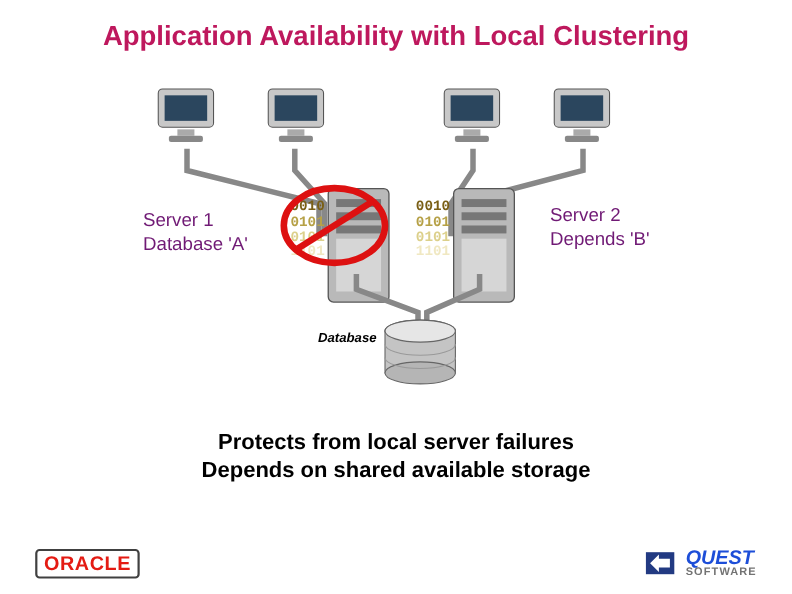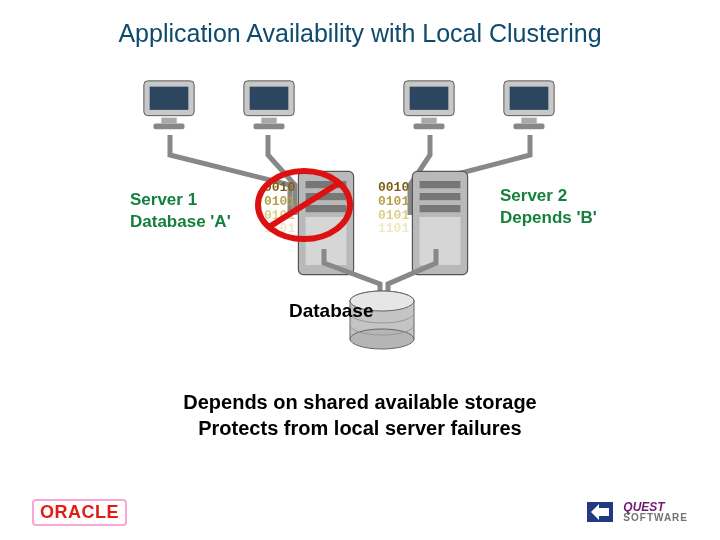--- a/index.html
+++ b/index.html
@@ -1,38 +1,38 @@
 <!DOCTYPE html>
 <html><head>
 <meta charset="utf-8">
 <style>
 * { margin: 0; padding: 0; box-sizing: border-box; }
 body { width: 720px; height: 540px; background: #fff; font-family: Arial, Helvetica, sans-serif; position: relative; overflow: hidden; }
-.title { text-align: center; font-size: 25px; font-weight: normal; color: #0c4a6e; padding: 18px 40px 8px; line-height: 1.25; }
+.title { text-align: center; font-size: 25px; font-weight: bold; color: #be185d; padding: 18px 40px 8px; line-height: 1.25; }
 .diagram { position: relative; width: 720px; height: 240px; }
 .monitor { position: absolute; width: 58px; }
 .monitor svg { width: 100%; height: auto; }
 .server-tower { position: absolute; width: 60px; }
 .server-tower svg { width: 100%; height: auto; }
 .cable { position: absolute; }
 .bin-stack { position: absolute; font-family: 'Courier New', monospace; font-weight: bold; font-size: 13px; line-height: 1.05; text-align: center; }
 .bin-stack span { display: block; }
 .c1 { color: #7a5f16; }
 .c2 { color: #b6a147; }
 .c3 { color: #dcd08b; }
 .c4 { color: #f0e8c2; }
-.server-label { position: absolute; font-size: 17px; font-weight: bold; color: #15803d; text-align: left; line-height: 1.25; }
+.server-label { position: absolute; font-size: 17px; font-weight: normal; color: #701a75; text-align: left; line-height: 1.25; }
 .cylinder { position: absolute; }
-.db-label { position: absolute; font-size: 19px; font-weight: bold; color: #000; }
+.db-label { position: absolute; font-size: 12px; font-weight: bold; color: #000; font-style: italic; }
 .bottom-text { text-align: center; font-size: 20px; font-weight: bold; color: #000; line-height: 1.3; margin-top: 92px; }
 .logos { position: absolute; bottom: 14px; left: 0; width: 100%; display: flex; justify-content: space-between; align-items: flex-end; padding: 0 32px; }
-.oracle { font-family: Arial, sans-serif; font-weight: bold; color: #e41b13; font-size: 18px; letter-spacing: 0.5px; border: 2px solid #f9a8d4; padding: 1px 6px; border-radius: 4px; }
+.oracle { font-family: Arial, sans-serif; font-weight: bold; color: #e41b13; font-size: 18px; letter-spacing: 0.5px; border: 2px solid #404040; padding: 1px 6px; border-radius: 4px; }
 .quest { display: flex; align-items: center; gap: 6px; font-weight: bold; }
 .quest .word { display: flex; flex-direction: column; align-items: flex-start; line-height: 0.9; }
-.quest .l1 { color: #701a75; font-size: 12px; font-style: italic; }
+.quest .l1 { color: #1d4ed8; font-size: 18px; font-style: italic; }
 .quest .l2 { color: #737373; font-size: 10px; letter-spacing: 1px; }
 .prohibit { position: absolute; }
 </style>
 </head>
 <body>
 
 <div class="title">Application Availability with Local Clustering</div>
 
 <div class="diagram">
 
@@ -132,22 +132,22 @@
     <rect x="4" y="12" width="64" height="38" fill="#c4c4c4" stroke="#666"></rect>
     <ellipse cx="36" cy="50" rx="32" ry="10" fill="#b5b5b5" stroke="#666"></ellipse>
     <ellipse cx="36" cy="12" rx="32" ry="10" fill="#e6e6e6" stroke="#666"></ellipse>
     <path d="M4 24 A32 10 0 0 0 68 24" fill="none" stroke="#999" stroke-width="1"></path>
     <path d="M4 36 A32 10 0 0 0 68 36" fill="none" stroke="#999" stroke-width="1"></path>
   </svg>
   <div class="db-label" style="left:289px; top:243px;">Database</div>
 </div>
 
 <div class="bottom-text">
+  <div>Protects from local server failures</div>
   <div>Depends on shared available storage</div>
-  <div>Protects from local server failures</div>
 </div>
 
 <div class="logos">
   <div class="oracle">ORACLE</div>
   <div class="quest">
     <svg width="30" height="28" viewBox="0 0 30 28">
         <rect x="0" y="4" width="26" height="20" fill="#223a82"></rect>
         <path d="M4 14 L12 6 L12 10 L22 10 L22 18 L12 18 L12 22 Z" fill="#fff"></path>
       </svg>
     <div class="word">

